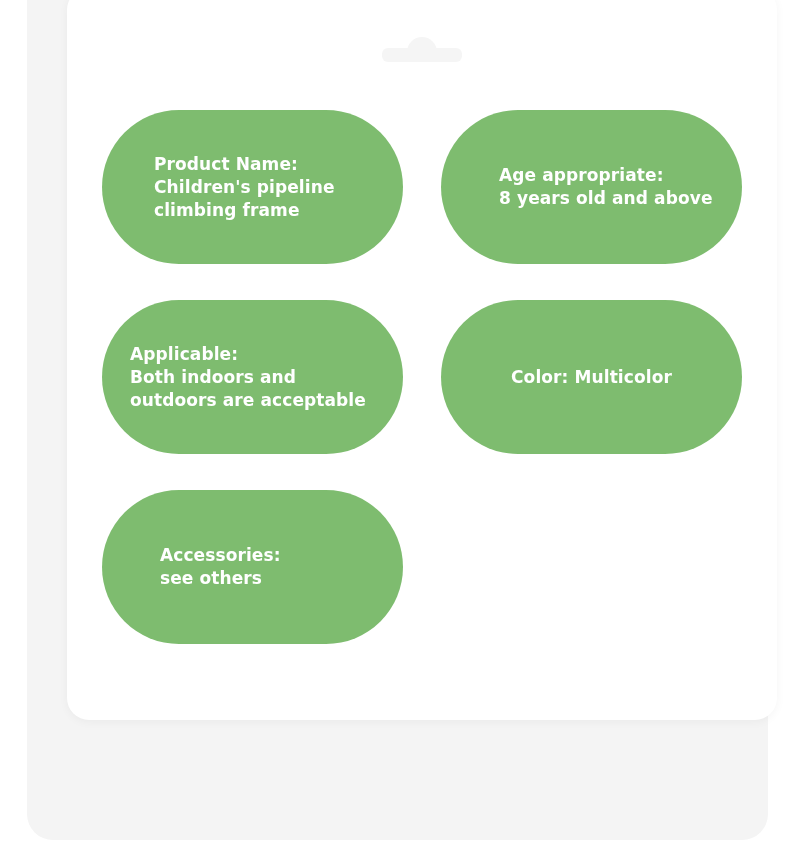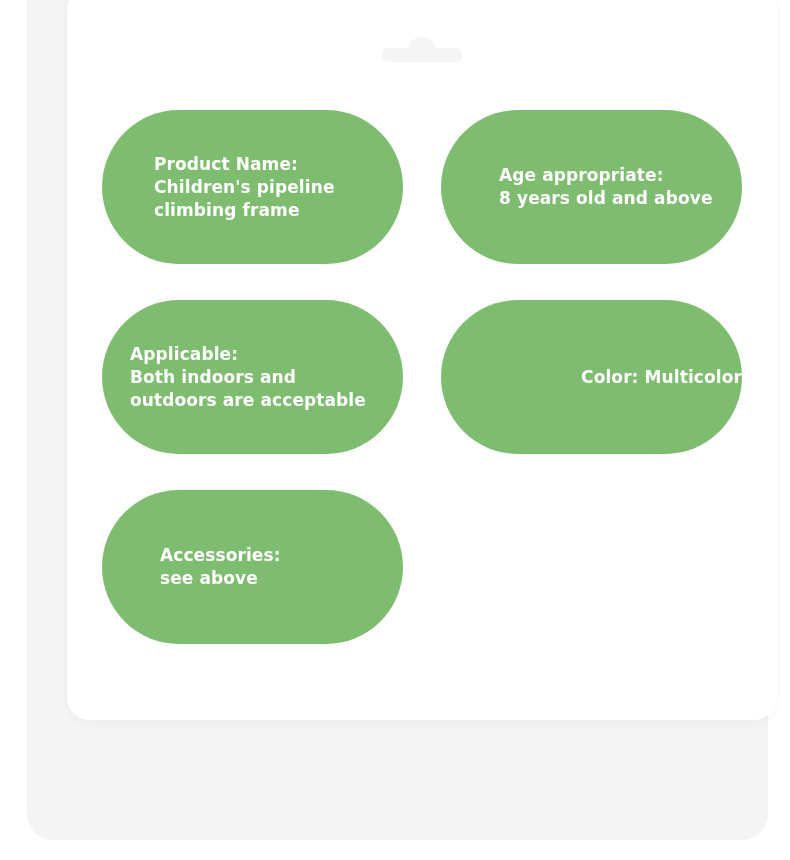--- a/index.html
+++ b/index.html
@@ -88,21 +88,21 @@
     font-weight: bold;
     line-height: 23px;
     white-space: pre-line;
     letter-spacing: 0.1px;
   }
 
   
   .pos-left  { padding-left: 52px; }
   .pos-mid   { padding-left: 58px; }
   .pos-right { padding-left: 28px; }
-  .pos-center { justify-content: flex-end; padding-left: 0; }
+  .pos-center { justify-content: center; padding-left: 0; }
 </style>
 </head>
 <body>
 
 <div id="outer-container">
   <div id="spec-panel">
 
     <div id="panel-handle"></div>
 
     <div id="spec-grid">
@@ -124,18 +124,18 @@
 Both indoors and
 outdoors are acceptable</div>
       </div>
 
       <div class="spec-pill pos-center">
         <div class="spec-text">Color: Multicolor</div>
       </div>
 
       <div class="spec-pill pos-mid">
         <div class="spec-text">Accessories:
-see above</div>
+see others</div>
       </div>
 
     </div>
   </div>
 </div>
 
 </body></html>

